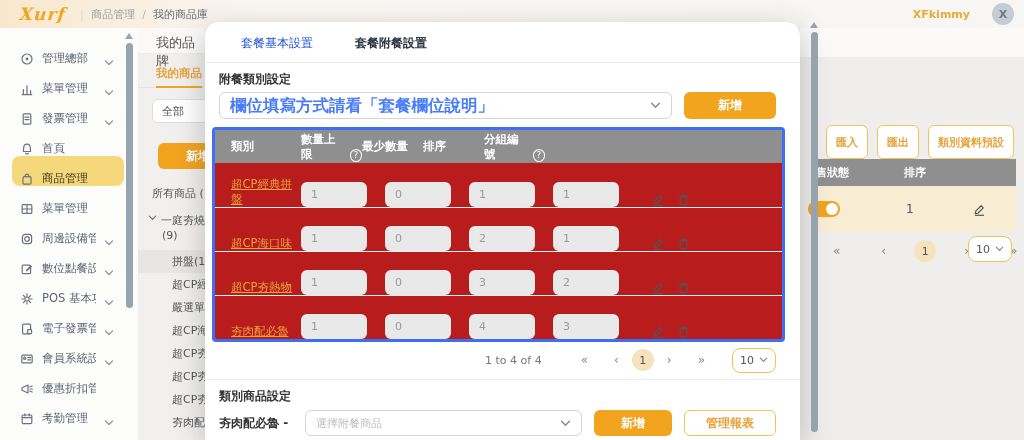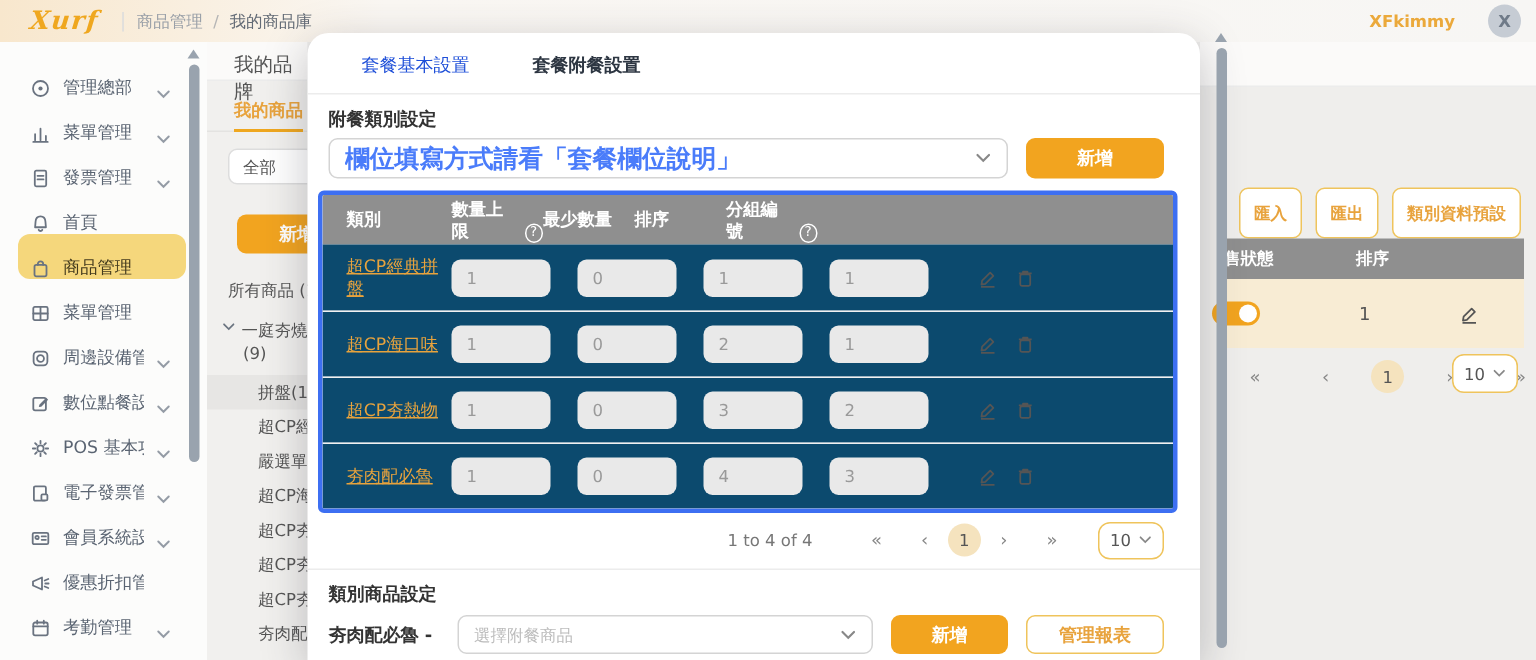--- a/index.html
+++ b/index.html
@@ -73,21 +73,21 @@
   .sec-title{margin-top:8px;font-weight:bold;color:#333;font-size:12px}
   .combo-row{display:flex;margin-top:4px;gap:12px;align-items:center}
   .big-select{flex:1;height:27px;border:1px solid #d4d4d4;border-radius:6px;display:flex;align-items:center;justify-content:space-between;padding:0 10px;background:#fff;cursor:pointer}
   .big-select .val{color:#4A7CFA;font-weight:bold;font-size:16.5px;white-space:nowrap;overflow:hidden}
   .btn-primary{background:#F2A41F;color:#fff;font-weight:bold;border:none;border-radius:6px;width:92px;height:27px;font-size:12px;cursor:pointer;flex:0 0 92px}
   .blue-table{margin:8px -9px 0 -7px;border:3px solid #3D6FF2;border-radius:4px;overflow:hidden}
   .t-head{display:flex;align-items:center;height:33px;background:#8f8f8f;color:#fff;font-weight:bold;font-size:11.5px}
   .c-cat{width:86px;padding-left:16px}
   .c-num{width:61px;display:flex;gap:5px;align-items:flex-end}
   .help{width:13px;height:13px;border:1px solid #fff;border-radius:50%;font-size:9px;display:inline-flex;align-items:center;justify-content:center;font-weight:normal}
-  .t-row{display:flex;align-items:center;height:44px;background:#0c4a6e}
+  .t-row{display:flex;align-items:flex-end;height:44px;background:#b91c1c}
   .t-row + .t-row{border-top:1px solid #f1f1f1}
   .t-row .cat{width:86px;padding-left:16px}
   .t-row .cat a{color:#E8A33D;font-size:11.5px;text-decoration:underline;cursor:pointer}
   .t-row .cell{width:84px}
   .t-row input{width:66px;height:25px;background:#e9e9e9;border:none;border-radius:6px;color:#9a9a9a;padding-left:10px;font-size:11px;font-family:inherit}
   .t-row .acts{display:flex;gap:10px;margin-left:14px;align-items:center}
   .icon-btn{display:flex;cursor:pointer}
   .pg-row{display:flex;align-items:center;justify-content:flex-end;margin-top:6px;color:#777;font-size:11px;height:24px}
   .pg-row .sum{margin-right:26px}
   .pg-arrow{margin:0 13px;color:#888;cursor:pointer;font-size:12px}

